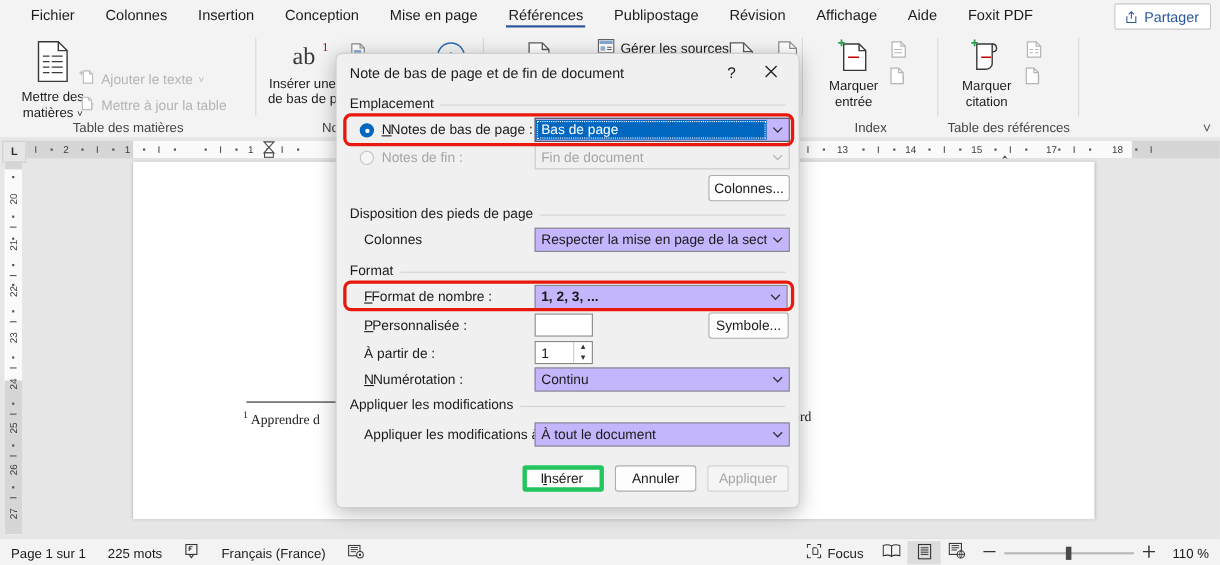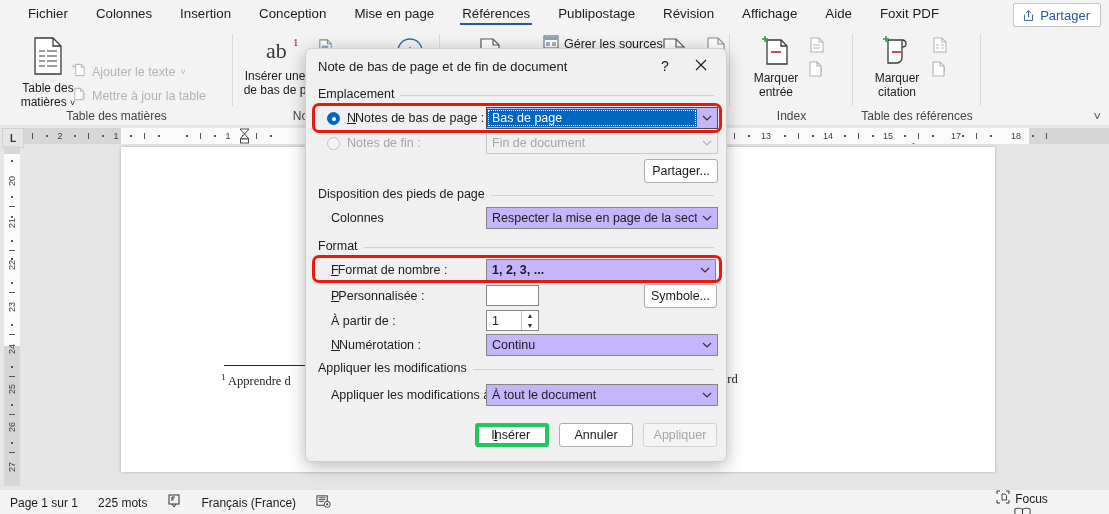--- a/index.html
+++ b/index.html
@@ -191,21 +191,21 @@
   
   .statusbar {
     position: absolute; left: 0; top: 489px;
     width: 1109px; height: 25px;
     background: #f3f3f3;
     border-top: 1px solid #e2e2e2;
     display: flex; align-items: center;
     font-size: 12px; color: #1b1b1b;
   }
   .sb-item { padding: 0 10px; display: flex; align-items: center; gap: 5px; white-space: nowrap; }
-  .sb-right { position: absolute; right: 0; top: 0; height: 25px; display: flex; align-items: center; flex-direction: column; }
+  .sb-right { position: absolute; right: 0; top: 0; height: 25px; display: flex; align-items: center; }
   .viewbtn {
     width: 30px; height: 21px;
     display: flex; align-items: center; justify-content: center;
   }
   .viewbtn.sel { background: #dcdcdc; }
   .zoomslider {
     display: flex; align-items: center; gap: 7px; padding: 0 8px;
   }
   .zline { position: relative; width: 118px; height: 12px; }
   .zline::before {
@@ -394,21 +394,21 @@
         <span>
           <svg width="38" height="40" viewBox="0 0 38 40">
             <path d="M6 2h18l8 8v28H6z" fill="#fff" stroke="#3a3a3a" stroke-width="1.3"></path>
             <path d="M24 2v8h8" fill="none" stroke="#3a3a3a" stroke-width="1.3"></path>
             <g stroke="#3a3a3a" stroke-width="1.2">
               <path d="M10 15h6M18 15h10M10 20h6M18 20h10M10 25h6M18 25h10M10 30h6M18 30h10"></path>
             </g>
           </svg>
         </span>
         <span class="lbl-x" style="font-size:12px;line-height:14px;margin-top:2px;text-align:center;">
-          <span>Table des</span><br>
+          <span>Mettre des</span><br>
           <span>matières</span>
           <span style="font-size:9px">˅</span>
         </span>
       </div>
       <div class="smallbtn" style="left:72px; top:34px;">
         <span>
           <svg width="15" height="16" viewBox="0 0 16 16">
               <path d="M4 2h6l3 3v9H4z" fill="#fff" stroke="#bcbcbc" stroke-width="1.1"></path>
               <path d="M10 2v3h3" fill="none" stroke="#bcbcbc" stroke-width="1.1"></path>
               <path d="M2 2v4M0 4h4" stroke="#bcbcbc" stroke-width="1.1"></path>
@@ -729,21 +729,21 @@
     <div class="combo dis" style="left:180px; top:83px; width:232px;">
       <div class="val">Fin de document</div>
       <div class="arrow">
           <svg width="10" height="7" viewBox="0 0 10 7">
             <path d="M1 1l4 4 4-4" fill="none" stroke="#b5b5b5" stroke-width="1.2"></path>
           </svg>
         </div>
     </div>
 
     <div class="btn" style="left:338px; top:110px; width:74px;">
-      <span>Partager...</span>
+      <span>Colonnes...</span>
     </div>
 
     <div class="grp" style="left:12px; top:138px; width:396px;">
       <div class="glwrap">
         <div class="gline"></div>
         <span class="gl">Disposition des pieds de page</span>
       </div>
     </div>
     <div class="lbl" style="left:25px; top:162px;"><span>Colonnes</span></div>
     <div class="combo" style="left:180px; top:158px; width:232px;">

